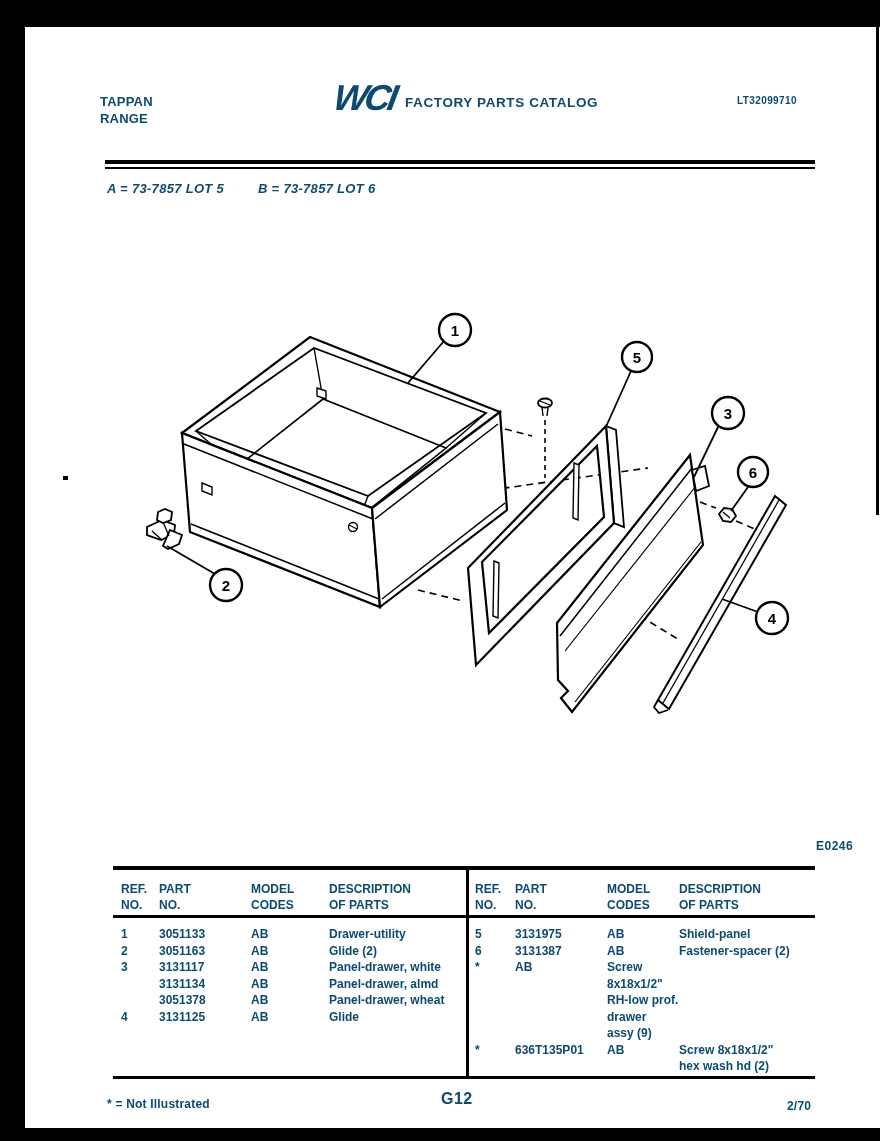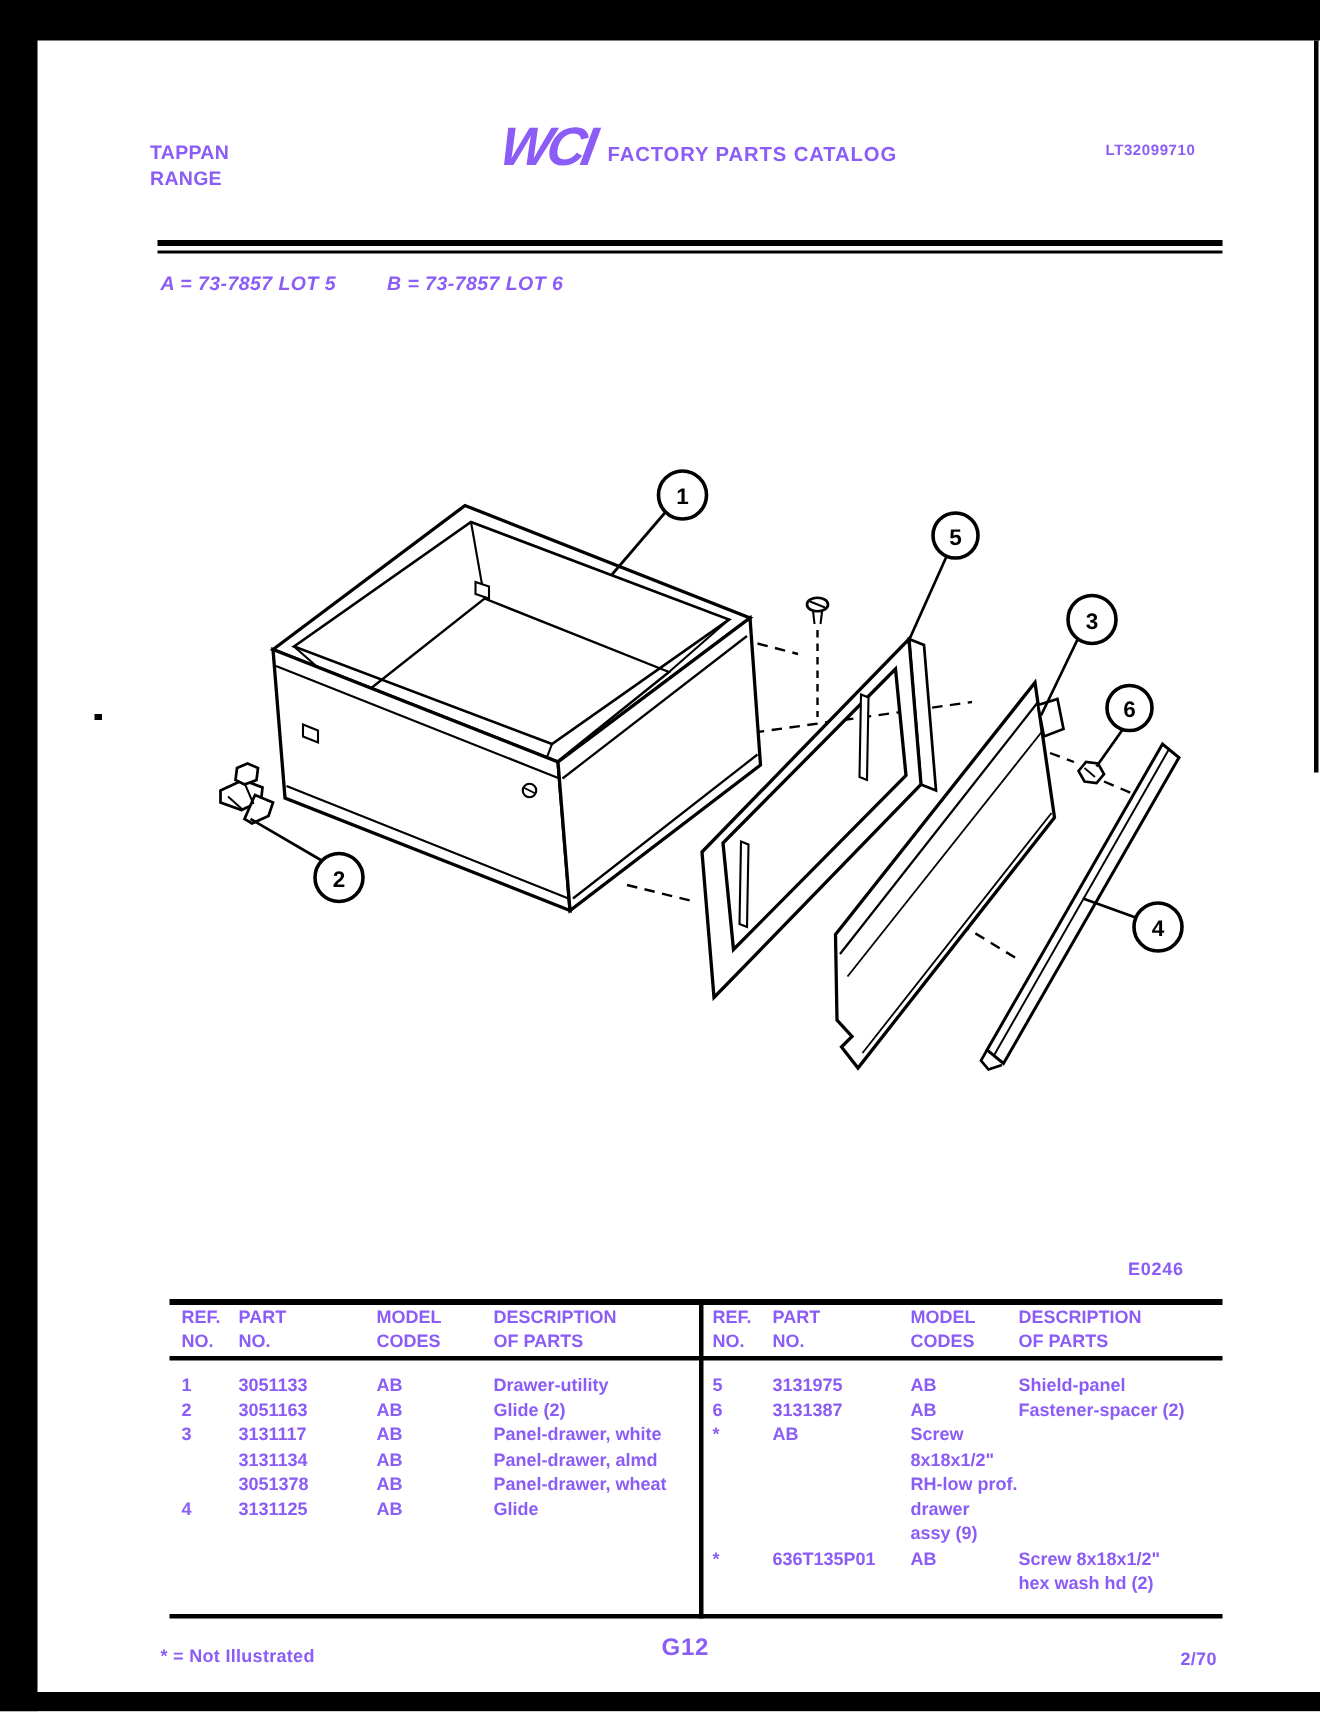--- a/index.html
+++ b/index.html
@@ -1,39 +1,39 @@
 <!DOCTYPE html>
 <html><head>
 <meta charset="utf-8">
 <style>
   html,body{margin:0;padding:0;background:#e8e8e8;}
   .page{
     position:relative;width:880px;height:1141px;background:#ffffff;
-    font-family:"Liberation Sans",sans-serif;color:#8b5cf6;overflow:hidden;
+    font-family:"Liberation Sans",sans-serif;color:#0c4a6e;overflow:hidden;
     margin:0 auto;
   }
   .bar{position:absolute;background:#000;}
   .t{position:absolute;white-space:nowrap;font-weight:bold;letter-spacing:.2px;}
   .brand{font-size:13px;line-height:17px;}
   .logo{
     font-size:36px;font-style:italic;font-weight:900;letter-spacing:-3px;
     transform:skewX(-10deg);line-height:30px;
   }
   .cat-title{font-size:13.5px;letter-spacing:.6px;}
   .docnum{font-size:10px;letter-spacing:.4px;margin-left:11px;}
   .rule{position:absolute;background:#000;}
   .lots{font-size:13px;letter-spacing:.3px;font-style:italic;}
   .ecode{font-size:12px;letter-spacing:.5px;}
   .ftr{font-size:12px;}
   .g12{font-size:16px;letter-spacing:.5px;text-align:right;}
   svg{position:absolute;left:0;top:0;pointer-events:none;}
   svg text{font-family:"Liberation Sans",sans-serif;font-weight:bold;font-size:15px;}
 
   .ptable{position:absolute;top:870px;}
-  .phead{display:grid;padding:0 0 0 8px;}
+  .phead{display:grid;padding:11px 0 0 8px;}
   .phead div, .prow div{font-size:12px;font-weight:bold;line-height:16px;}
   .hcell div{line-height:16px;}
   .hrule{height:3px;background:#000;margin-top:2px;}
   .pbody{padding:8px 0 0 8px;}
   .prow{display:grid;}
   .prow div{line-height:16.5px;}
   .cols-l{grid-template-columns:38px 92px 78px auto;}
   .cols-r{grid-template-columns:40px 92px 72px auto;}
   .speck{position:absolute;background:#000;}
 </style>
@@ -166,21 +166,21 @@
           <text x="637" y="363" text-anchor="middle" stroke="none" fill="#000">5</text>
         </g>
         <g>
           <circle cx="753" cy="472" r="15" fill="#fff"></circle>
           <text x="753" y="478" text-anchor="middle" stroke="none" fill="#000">6</text>
         </g>
       </g>
     </g>
   </svg>
 
-  <div class="t ecode" style="left:752px;top:839px;">E0246</div>
+  <div class="t ecode" style="left:816px;top:839px;">E0246</div>
 
   <div class="rule" style="left:113px;top:866px;width:702px;height:4px;"></div>
   <div class="rule" style="left:466px;top:866px;width:3px;height:213px;"></div>
   <div class="rule" style="left:113px;top:1076px;width:702px;height:3px;"></div>
 
   <div class="ptable" style="left:113px;width:353px;">
     <div class="phead cols-l">
         <div class="hcell">
           <div>REF.</div>
           <div>NO.</div>

